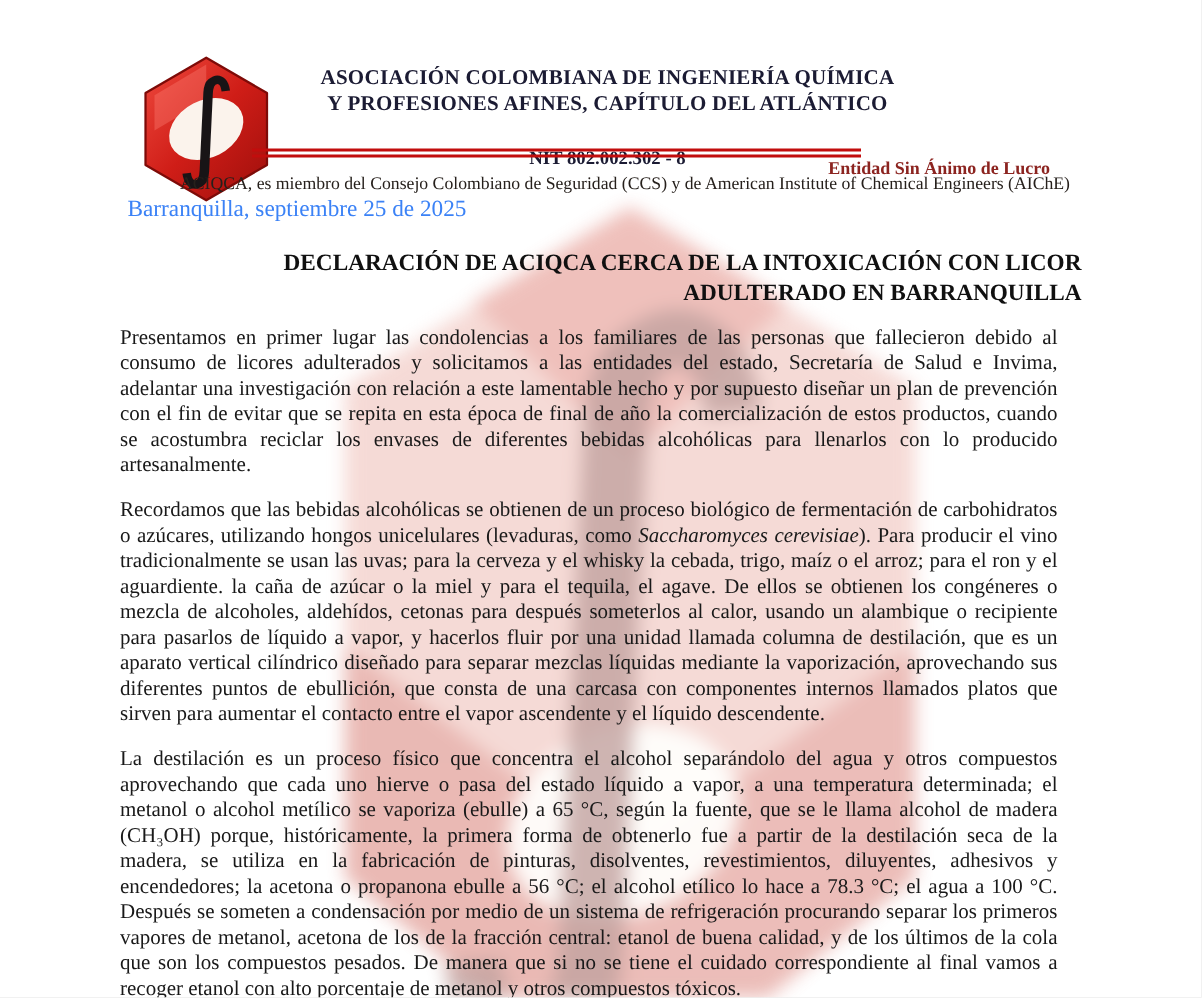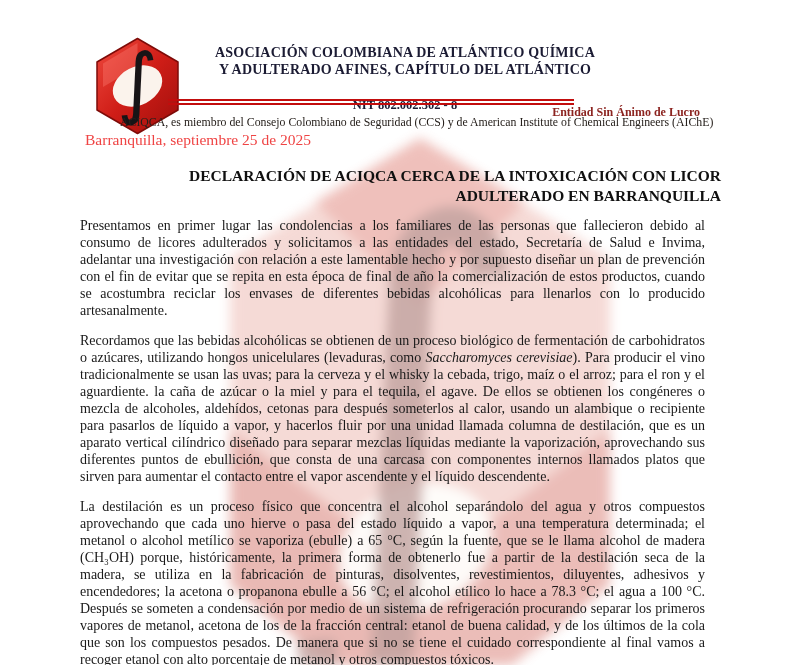--- a/index.html
+++ b/index.html
@@ -24,21 +24,21 @@
     border-top:2.5px solid #c20d0d;border-bottom:2.5px solid #c20d0d;background:transparent;
   }
   .motto{
     position:absolute;left:80px;top:106px;width:620px;text-align:right;
     font-size:12px;line-height:12px;font-weight:bold;color:#8c2420;
   }
   .membership{
     position:absolute;left:120px;top:116px;width:640px;text-align:left;
     font-size:11.8px;line-height:13px;color:#26201c;
   }
-  .dateline{position:absolute;left:85px;top:130px;font-size:15.5px;line-height:19px;color:#ef4444;}
+  .dateline{position:absolute;left:85px;top:130px;font-size:15.5px;line-height:19px;color:#3b82f6;}
   .doc-title{
     position:absolute;left:80px;top:166px;width:641px;text-align:right;
     font-weight:bold;font-size:15.5px;line-height:19.5px;color:#101010;
   }
   .body-text{position:absolute;left:80px;top:217px;width:641px;}
   .para{margin:0 16px 13px 0;text-align:justify;font-size:14px;line-height:17px;color:#191919;}
   .para i{}
 </style>
 </head>
 <body>
@@ -66,22 +66,22 @@
         </linearGradient>
       </defs>
       <polygon points="43.5,1.5 84,25 84,73 43.5,96.5 3,73 3,25" fill="url(#hexRed)" stroke="#7e0b08" stroke-width="1.5" stroke-linejoin="round"></polygon>
       <polygon points="43.5,6 9,26.5 9,50 43.5,29.5" fill="#ff8377" opacity="0.35"></polygon>
       <ellipse cx="43.5" cy="49" rx="26" ry="19" fill="#fbf3ec" transform="rotate(-27 43.5 49)"></ellipse>
       <text x="43.5" y="72" text-anchor="middle" font-size="78" font-family="'DejaVu Sans',sans-serif" fill="#181416">∫</text>
     </svg>
   </div>
 
   <div class="org-block">
-    <div class="org-line">ASOCIACIÓN COLOMBIANA DE ATLÁNTICO QUÍMICA</div>
-    <div class="org-line">Y ADULTERADO AFINES, CAPÍTULO DEL ATLÁNTICO</div>
+    <div class="org-line">ASOCIACIÓN COLOMBIANA DE INGENIERÍA QUÍMICA</div>
+    <div class="org-line">Y PROFESIONES AFINES, CAPÍTULO DEL ATLÁNTICO</div>
     <div class="nit">NIT 802.002.302 - 8</div>
   </div>
 
   <div class="redline"></div>
 
   <div class="motto">Entidad Sin Ánimo de Lucro</div>
 
   <div class="membership">ACIQCA, es miembro del Consejo Colombiano de Seguridad (CCS) y de American Institute of Chemical Engineers (AIChE)</div>
 
   <div class="dateline">Barranquilla, septiembre 25 de 2025</div>

